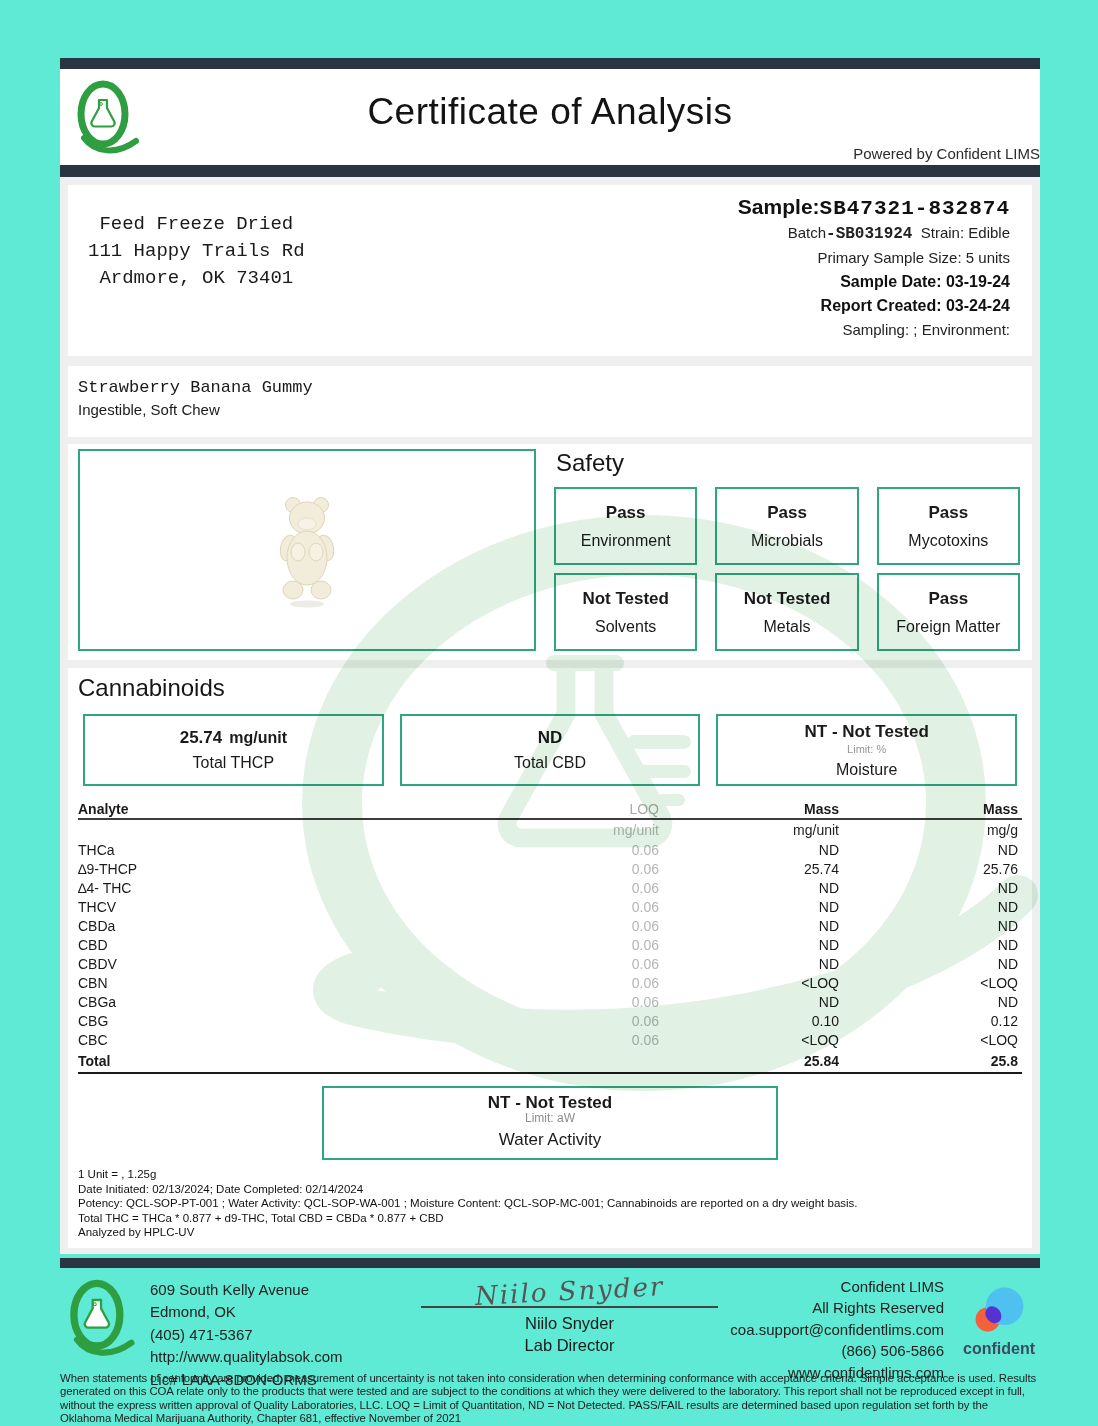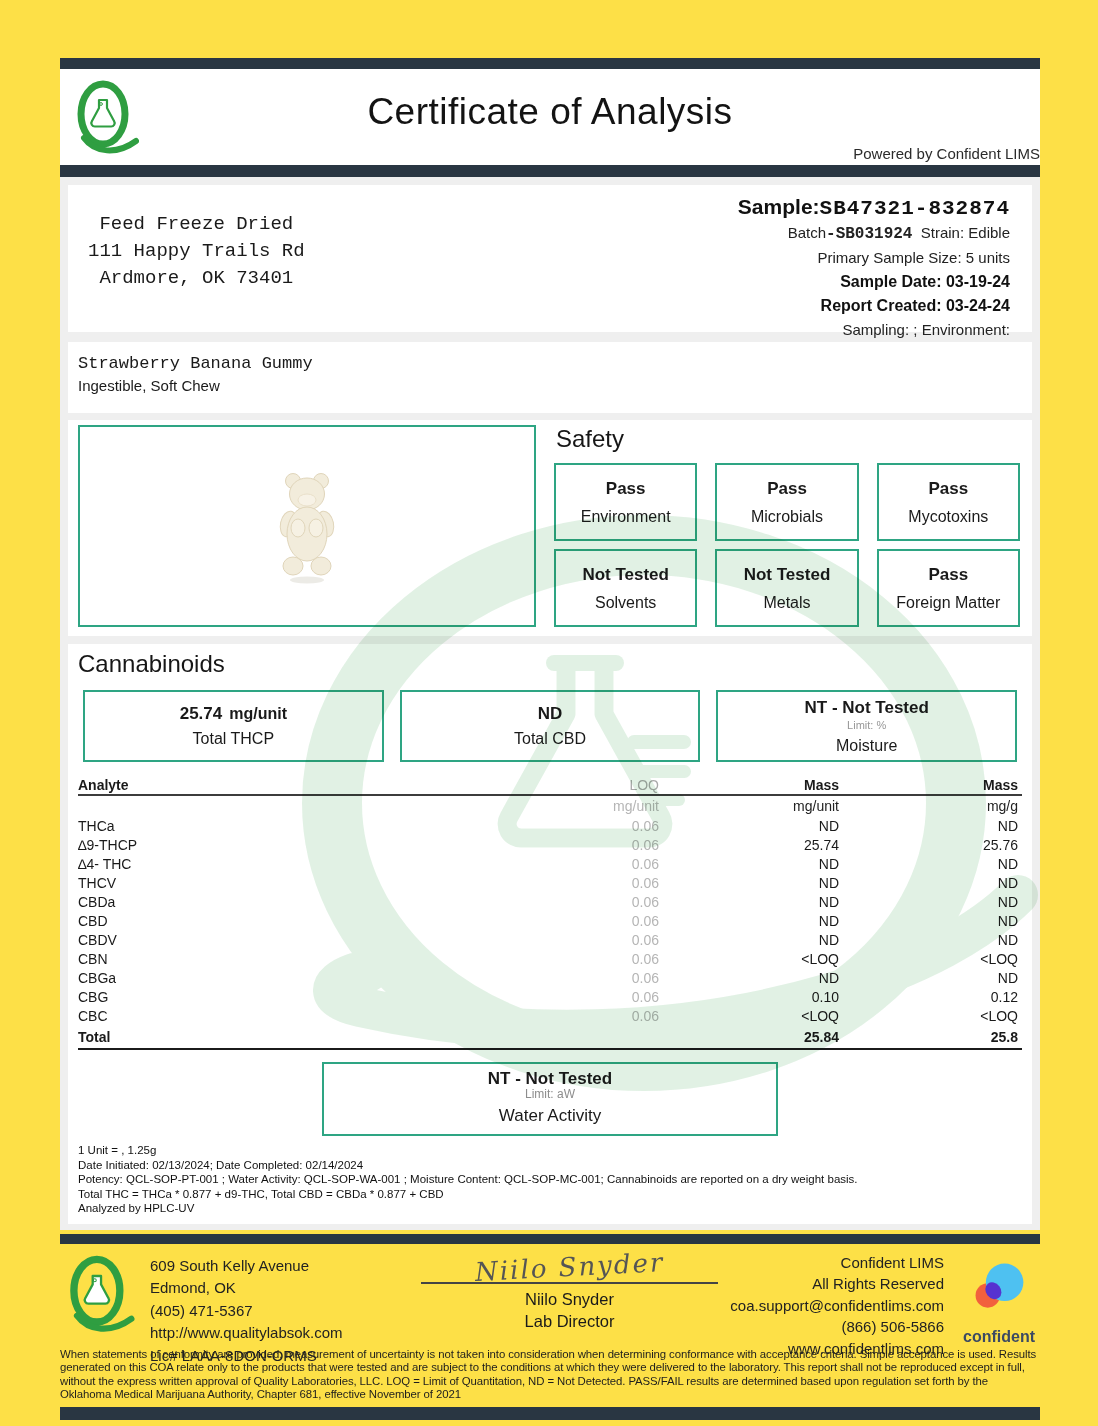--- a/index.html
+++ b/index.html
@@ -1,37 +1,37 @@
 <!DOCTYPE html>
 <html><head>
 <meta charset="utf-8">
 <style>
   * { box-sizing: border-box; }
   body { margin:0; background:#ffffff; font-family:"Liberation Sans", sans-serif; color:#1a1a1a; }
-  .page { position:relative; width:1098px; height:1426px; background:#fde047; overflow:hidden; }
+  .page { position:relative; width:1098px; height:1426px; background:#5eead4; overflow:hidden; }
   .shell { margin:0 58px 0 60px; width:980px; }
   .bar { background:#293642; }
   .bar1 { height:11px; margin-top:58px; }
   .bar2 { height:12px; }
   .thinbar { height:10px; margin-top:4px; }
   .bottombar { height:13px; margin-top:5px; }
 
   header { position:relative; height:96px; background:#fff; }
   .logo-sm { position:absolute; left:13px; top:8px; }
   .page-title { position:absolute; left:50%; top:22px; transform:translateX(-50%); margin:0;
     font-size:37px; font-weight:500; letter-spacing:.5px; white-space:nowrap; color:#131313; }
   .powered { position:absolute; right:0; top:76px; font-size:15px; color:#2b2b2b; }
 
   .main { position:relative; background:#efefef; padding:8px 8px 6px; }
   .card { background:#fff; }
 
   .watermark { position:absolute; left:-6px; top:236px; width:992px; height:700px;
     mix-blend-mode:multiply; opacity:.62; pointer-events:none; z-index:30; }
 
-  .info-card { height:147px; display:flex; justify-content:space-between; padding:10px 22px 0 20px; margin-bottom:10px; }
+  .info-card { height:171px; display:flex; justify-content:space-between; padding:10px 22px 0 20px; margin-bottom:10px; }
   .client { font-family:"Liberation Mono", monospace; font-size:19px; line-height:27px; text-align:center; margin-top:16px; }
   .sample-block { text-align:right; line-height:24px; font-size:15px; color:#222; }
   .sample-line { font-size:21px; font-weight:bold; color:#111; }
   .sample-id { font-family:"Liberation Mono", monospace; letter-spacing:1px; }
   .batch-id { font-family:"Liberation Mono", monospace; font-weight:bold; font-size:16px; }
   .bold-line { font-weight:bold; font-size:16px; color:#111; }
 
   .product-card { height:71px; padding:12px 10px; margin-bottom:7px; }
   .product-name { font-family:"Liberation Mono", monospace; font-size:17px; }
   .product-type { font-size:15px; margin-top:4px; }
@@ -77,21 +77,21 @@
 
   footer { position:relative; display:flex; align-items:flex-start; padding:8px 2px 4px; height:100px; }
   .lab-block { margin-left:12px; font-size:15px; line-height:22.5px; padding-top:3px; color:#222; }
   .sig-block { margin-left:66px; width:330px; text-align:center; padding-top:0; }
   .sig-script { font-family:"DejaVu Serif", serif; font-style:italic; font-size:26px; color:#555;
     transform:rotate(-3deg); letter-spacing:2px; display:inline-block; }
   .sig-line { border-bottom:2px solid #444; margin:0 12px 4px; }
   .sig-name, .sig-title { font-size:16.5px; line-height:22px; }
   .contact-block { margin-left:auto; text-align:right; font-size:15px; line-height:21.5px; color:#222; }
   .clogo-block { margin-left:16px; width:80px; text-align:center; padding-top:10px; }
-  .clogo-text { font-size:16px; font-weight:bold; color:#3c4a63; margin-top:12px; }
+  .clogo-text { font-size:16px; font-weight:bold; color:#3c4a63; margin-top:0; }
 
   .disclaimer { margin:4px 0 0; font-size:11.4px; line-height:13.6px; color:#1d1d1d; letter-spacing:-.1px; }
 </style>
 </head>
 <body>
 
 <div class="page">
   <div class="shell">
 
     <div class="bar bar1"></div>

